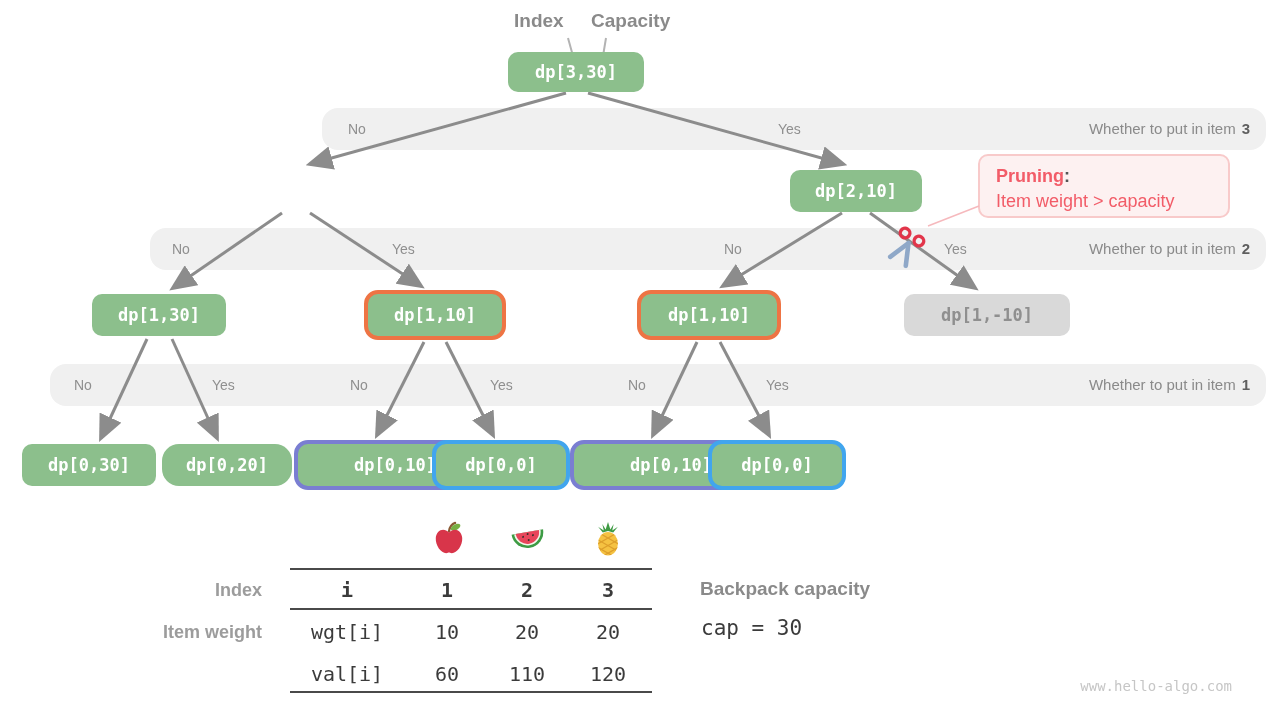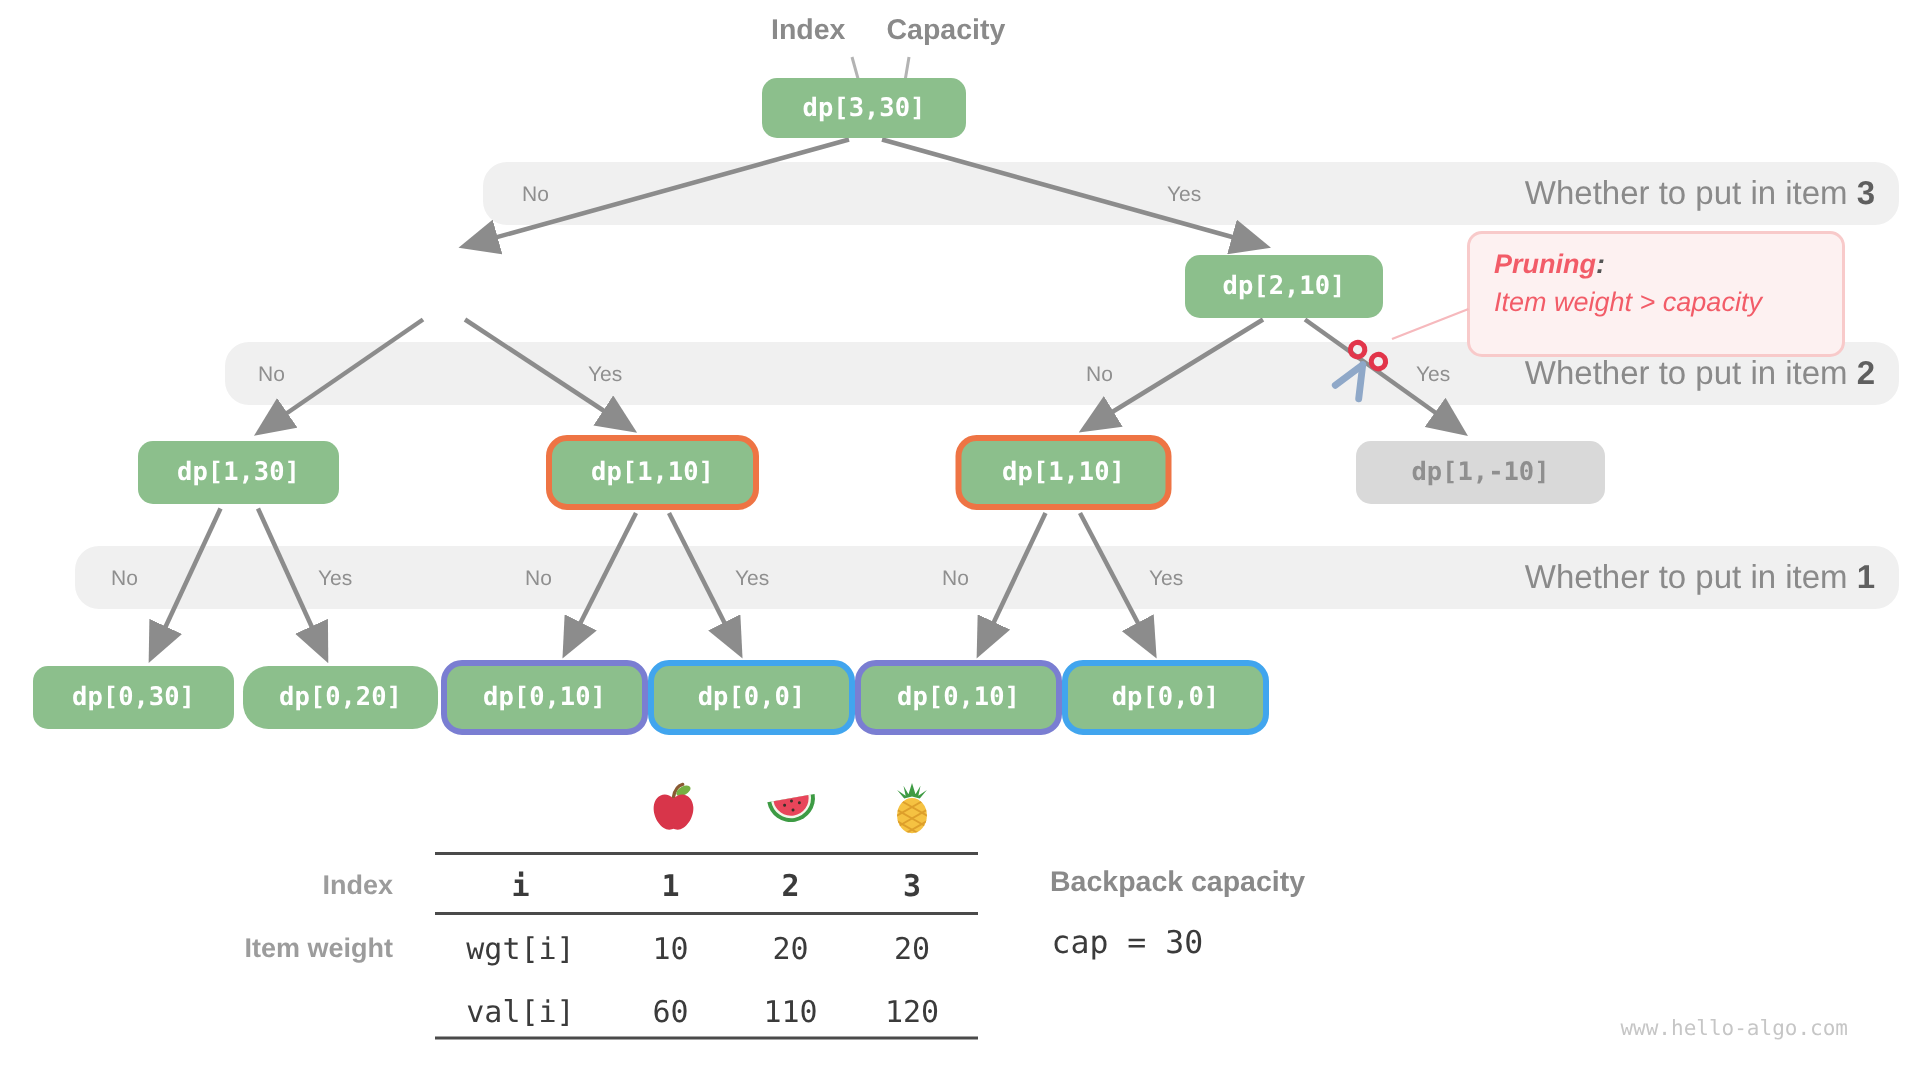--- a/index.html
+++ b/index.html
@@ -3,38 +3,38 @@
 <meta charset="utf-8">
 <style>
   html,body{margin:0;padding:0;background:#fff;}
   .canvas{
     position:relative;width:1280px;height:720px;background:#fff;overflow:hidden;
     font-family:"Liberation Sans", sans-serif;
   }
   .hdr-label{position:absolute;top:10px;font-size:19px;font-weight:bold;color:#8a8a8a;}
   .band{position:absolute;height:42px;background:var(--band-bg,#f0f0f0);border-radius:16px;}
   .band-label{position:absolute;height:42px;line-height:42px;font-size:14px;color:var(--band-text,#8f8f8f);}
-  .band-q{position:absolute;right:30px;height:42px;line-height:42px;font-size:22px;color:#8a8a8a;white-space:nowrap;}
+  .band-q{position:absolute;right:30px;height:42px;line-height:42px;font-size:15px;color:#8a8a8a;white-space:nowrap;}
   .band-q .item-num{font-weight:bold;color:#5f5f5f;margin-left:6px;}
   .edges{position:absolute;left:0;top:0;z-index:2;}
   .node{
     position:absolute;height:42px;line-height:42px;text-align:center;z-index:3;
     background:var(--green,#8CBF8C);color:#fff;border-radius:10px;
     font-family:"DejaVu Sans Mono", monospace;font-weight:bold;font-size:17px;
   }
   .node.root{height:40px;line-height:40px;}
   .node.bordered{border:4px solid;border-radius:14px;}
   .node.orange{border-color:var(--orange,#EE7444);}
-  .node.purple{border-color:var(--purple,#7A7ED2);}
+  .node.purple{border-color:var(--purple,#7A7ED2);padding-left:32px;}
   .node.blue{border-color:var(--blue,#41A5EE);}
   .node.pruned{background:var(--pruned-bg,#d9d9d9);color:var(--pruned-text,#8f8f8f);}
   .prune-box{
     position:absolute;left:978px;top:154px;width:232px;height:48px;z-index:4;
     background:var(--prune-bg,#fdf1f1);border:2px solid var(--prune-border,#f8caca);
-    border-radius:10px;padding:8px 0 24px 16px;font-style:italic;
+    border-radius:10px;padding:8px 0 4px 16px;
   }
   .prune-title{font-size:18px;line-height:24px;font-weight:bold;color:var(--red,#f25c68);}
   .prune-title .colon{color:#555;font-weight:bold;}
   .prune-text{font-size:18px;line-height:26px;color:var(--red,#f25c68);}
   .overlay{position:absolute;left:0;top:0;z-index:5;}
   .tbl-line{position:absolute;left:290px;width:362px;height:2px;background:#4a4a4a;}
   .row-label{position:absolute;left:112px;width:150px;text-align:right;font-size:18px;font-weight:bold;color:var(--label-gray,#9c9c9c);line-height:24px;}
   .cell{position:absolute;width:90px;text-align:center;font-family:"DejaVu Sans Mono", monospace;font-size:20px;color:var(--ink,#3b3b3b);line-height:26px;}
   .cell.bold{font-weight:bold;}
   .fruit{position:absolute;top:521px;z-index:1;}

